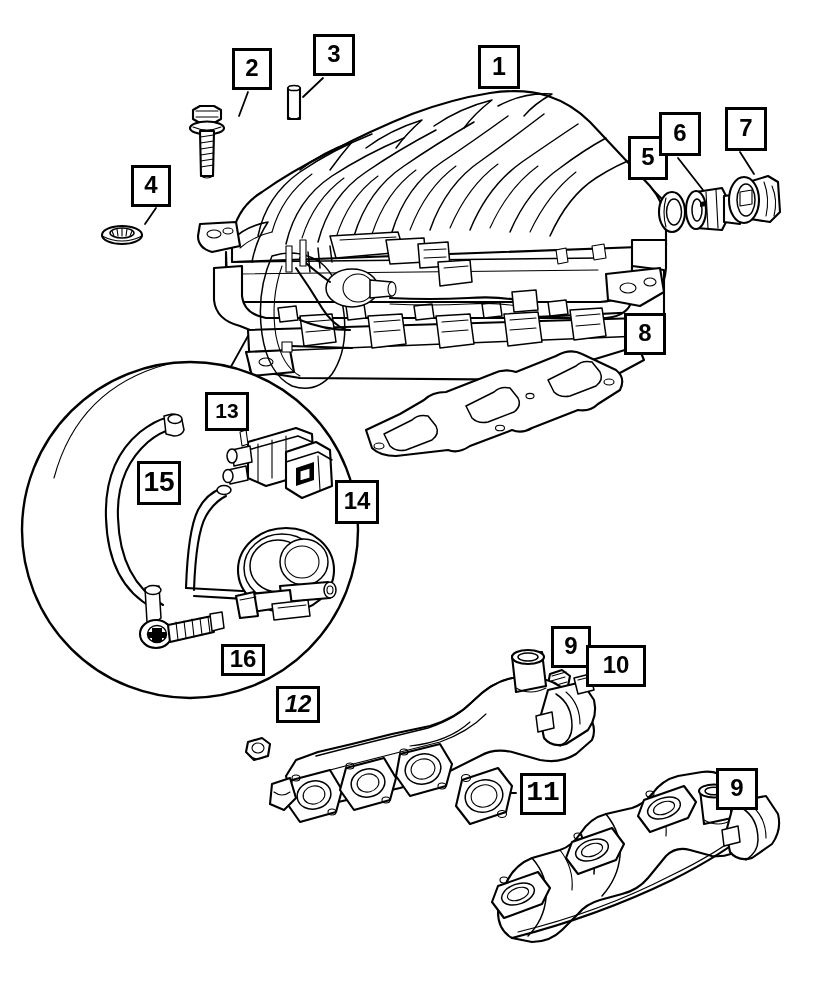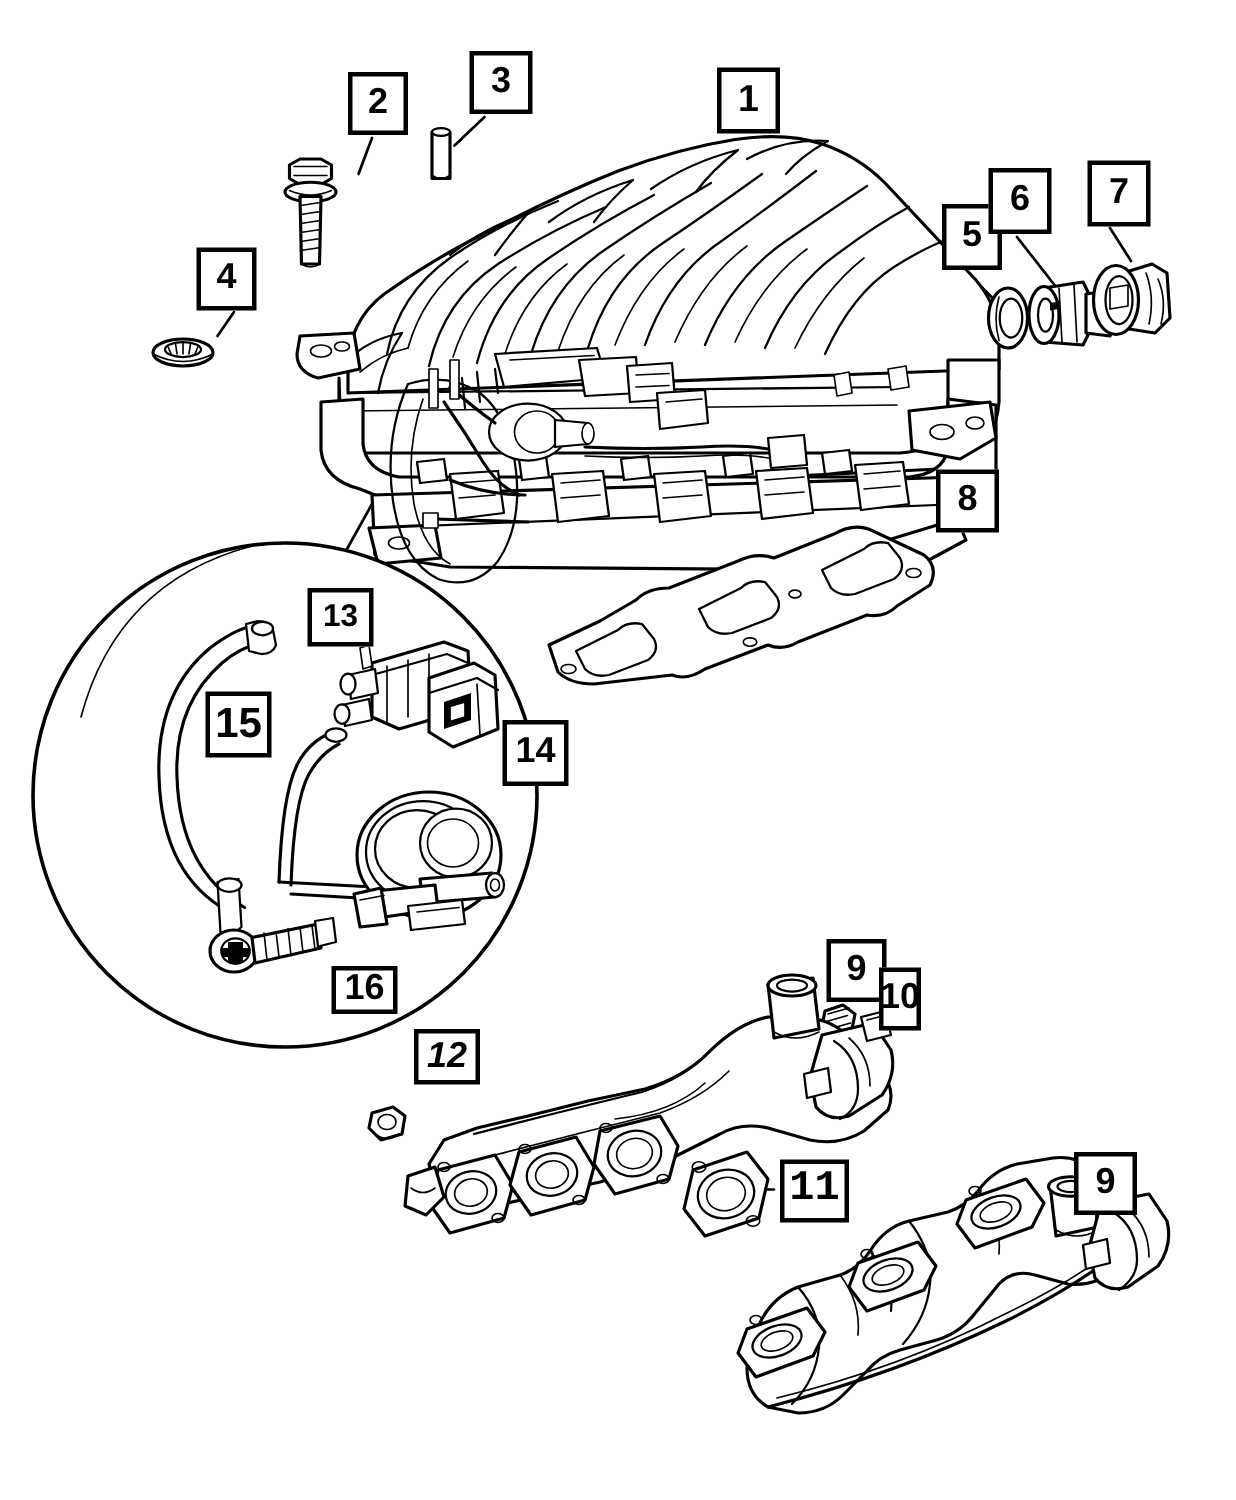--- a/index.html
+++ b/index.html
@@ -515,21 +515,21 @@
       </div>
       <div class="callout" style="left: 725px; top: 107px; width: 42px; height: 44px; font-size: 24px;">
         <span>7</span>
       </div>
       <div class="callout" style="left: 624px; top: 313px; width: 42px; height: 42px; font-size: 24px;">
         <span>8</span>
       </div>
       <div class="callout" style="left: 551px; top: 626px; width: 40px; height: 42px; font-size: 24px;">
         <span>9</span>
       </div>
-      <div class="callout" style="left: 586px; top: 645px; width: 28px; height: 42px; font-size: 24px;">
+      <div class="callout" style="left: 586px; top: 645px; width: 60px; height: 42px; font-size: 24px;">
         <span>10</span>
       </div>
       <div class="callout" style="left: 520px; top: 773px; width: 46px; height: 42px; font-size: 28px; font-family: Liberation Mono, monospace;">
         <span>11</span>
       </div>
       <div class="callout" style="left: 276px; top: 686px; width: 44px; height: 37px; font-size: 24px; font-style: italic;">
         <span>12</span>
       </div>
       <div class="callout" style="left: 205px; top: 392px; width: 44px; height: 39px; font-size: 21px;">
         <span>13</span>

